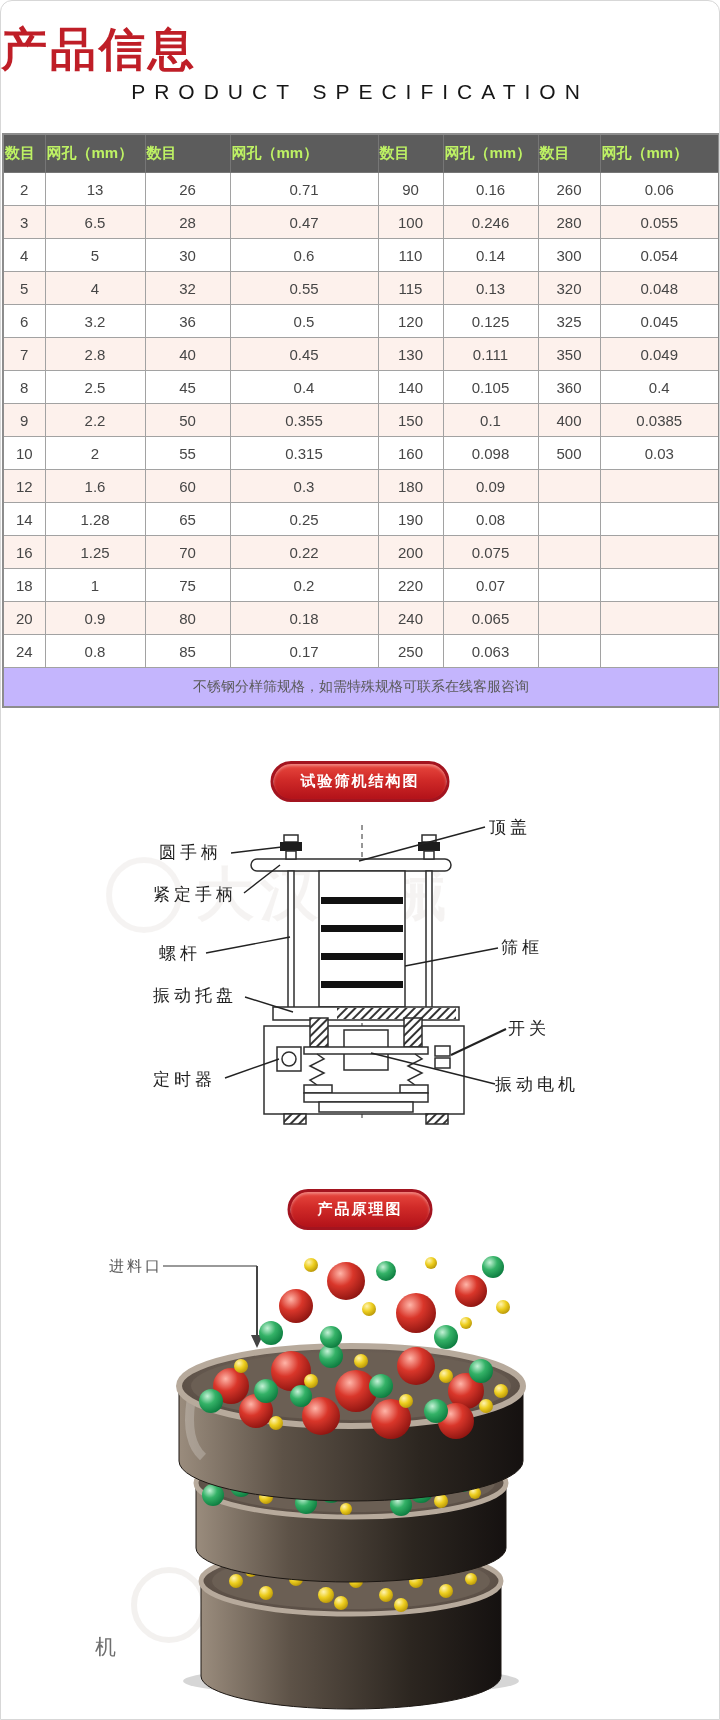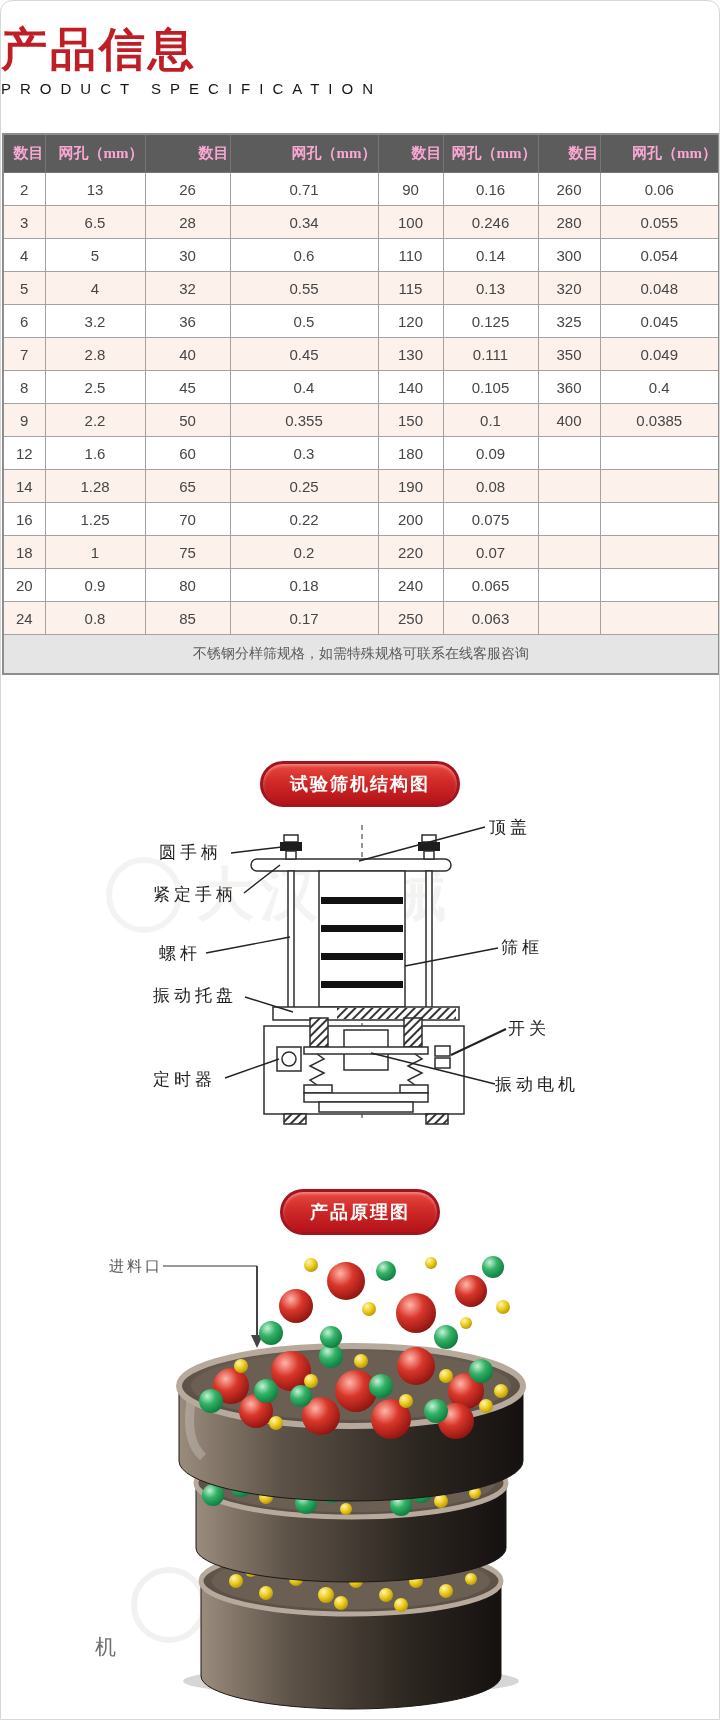--- a/index.html
+++ b/index.html
@@ -2,35 +2,35 @@
 <html style="--accent: #bf1e27; --header-bg: #5c5c5c; --row-alt: #fdf1ec;"><head>
 <meta charset="utf-8">
 <style>
   html,body{margin:0;padding:0;background:#ffffff;}
   .page{position:relative;width:718px;height:1718px;background:#fff;
         border:1px solid #d7d7d7;border-radius:12px 12px 0 0;overflow:hidden;
         font-family:"Liberation Sans",sans-serif;}
   
   .title{position:absolute;top:18px;left:0;width:100%;text-align:left;
          font-size:46px;font-weight:bold;letter-spacing:3px;color:var(--accent,#bf1e27);}
-  .subtitle{position:absolute;top:79px;left:0;width:100%;text-align:left;
-         font-size:15px;letter-spacing:9px;color:#161616;}
+  .subtitle{position:absolute;top:79px;left:0;width:100%;text-align:center;
+         font-size:21px;letter-spacing:9px;color:#161616;}
   
   table.spec{position:absolute;top:132px;left:1px;width:716px;border-collapse:collapse;
          table-layout:fixed;border:2px solid #8d8d8d;background:#fff;}
-  table.spec th{background:var(--header-bg,#5c5c5c);color:#f9a8d4;font-size:15px;font-weight:bold;
-         height:35px;border:1px solid #767676;text-align:right;font-family:Liberation Serif, serif;}
+  table.spec th{background:var(--header-bg,#5c5c5c);color:#bef264;font-size:15px;font-weight:bold;
+         height:35px;border:1px solid #767676;text-align:left;}
   table.spec td{height:32px;font-size:15px;color:#464646;text-align:center;
          border:1px solid #a2a2a2;background:#fff;padding:0;}
   table.spec tbody tr:nth-child(even) td{background:var(--row-alt,#fdf1ec);}
-  table.spec tfoot td{background:#e5e5e5;color:#5a5a5a;font-size:14px;height:38px;}
+  table.spec tfoot td{background:#c4b5fd;color:#5a5a5a;font-size:14px;height:38px;}
   
   .badge{position:absolute;left:50%;transform:translateX(-50%);
          background:linear-gradient(180deg,#e9483e 0%,#d02a28 45%,#b31219 100%);
-         color:#fff;font-size:18px;font-weight:bold;letter-spacing:2px;
+         color:#fff;font-size:15px;font-weight:bold;letter-spacing:2px;
          padding:8px 27px;border-radius:24px;border:3px solid #a3141f;
          box-shadow:inset 0 2px 3px rgba(255,255,255,.35);white-space:nowrap;}
   #badge-structure{top:760px;}
   #badge-principle{top:1188px;}
   
   svg{position:absolute;left:0;}
   #structure-svg{top:800px;}
   #principle-svg{top:1250px;}
   .dlabel{font-family:"DejaVu Serif","Liberation Serif",serif;font-size:17px;fill:#1f1f1f;letter-spacing:4px;}
   .feedlabel{font-family:"DejaVu Serif","Liberation Serif",serif;font-size:15px;fill:#555;letter-spacing:3px;}
@@ -99,21 +99,21 @@
           <td>0.71</td>
           <td>90</td>
           <td>0.16</td>
           <td>260</td>
           <td>0.06</td>
         </tr>
         <tr>
           <td>3</td>
           <td>6.5</td>
           <td>28</td>
-          <td>0.34</td>
+          <td>0.47</td>
           <td>100</td>
           <td>0.246</td>
           <td>280</td>
           <td>0.055</td>
         </tr>
         <tr>
           <td>4</td>
           <td>5</td>
           <td>30</td>
           <td>0.6</td>
@@ -164,20 +164,30 @@
         </tr>
         <tr>
           <td>9</td>
           <td>2.2</td>
           <td>50</td>
           <td>0.355</td>
           <td>150</td>
           <td>0.1</td>
           <td>400</td>
           <td>0.0385</td>
+        </tr>
+        <tr>
+          <td>10</td>
+          <td>2</td>
+          <td>55</td>
+          <td>0.315</td>
+          <td>160</td>
+          <td>0.098</td>
+          <td>500</td>
+          <td>0.03</td>
         </tr>
         <tr>
           <td>12</td>
           <td>1.6</td>
           <td>60</td>
           <td>0.3</td>
           <td>180</td>
           <td>0.09</td>
           <td></td>
           <td></td>

